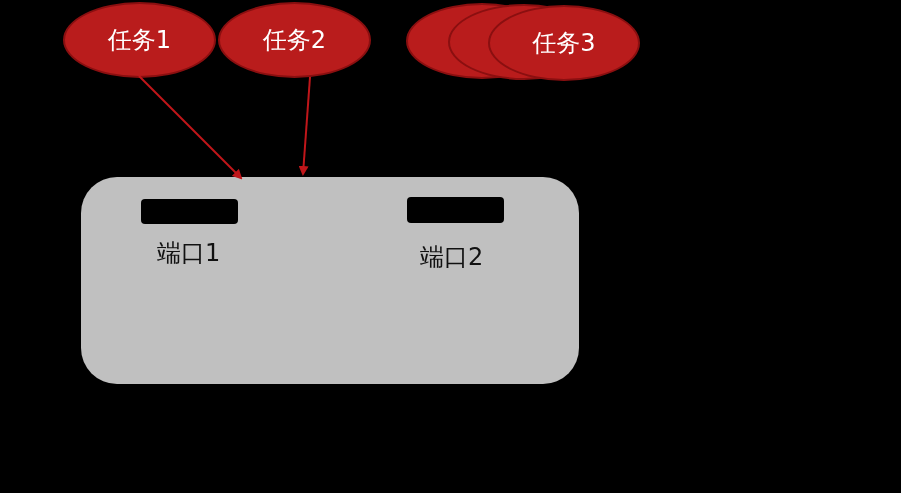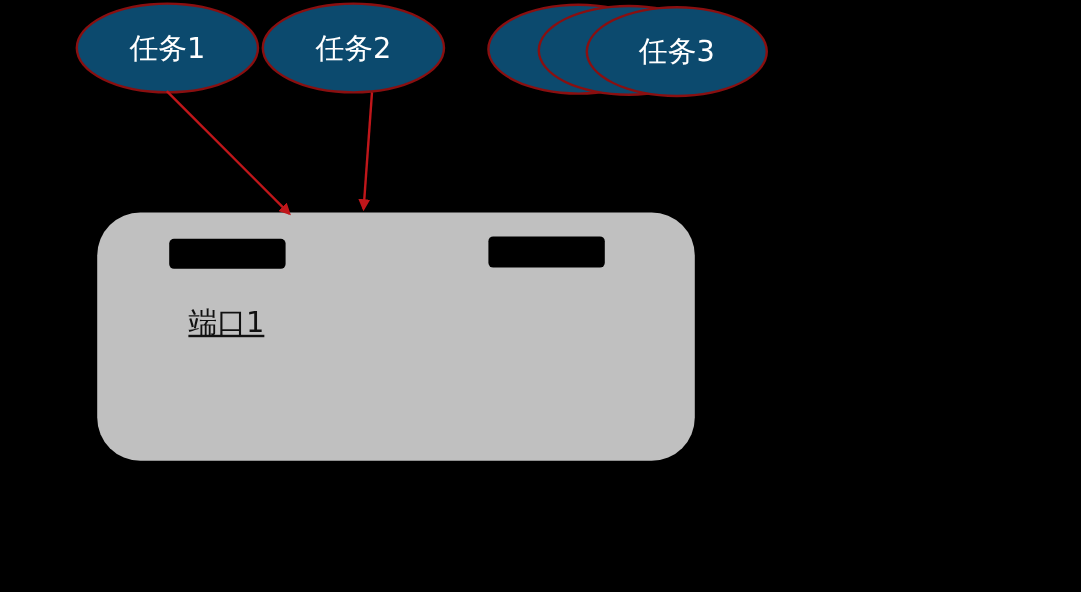--- a/index.html
+++ b/index.html
@@ -1,17 +1,17 @@
 <!DOCTYPE html>
 <html><head>
 <meta charset="utf-8">
 <style>
   html,body{margin:0;padding:0;background:#000;}
   body{width:901px;height:493px;position:relative;overflow:hidden;font-family:"DejaVu Sans","Liberation Sans",sans-serif;}
-  .ellipse{position:absolute;border-radius:50%;background:#0c4a6e;border:2px solid #8a0f10;box-sizing:border-box;display:flex;align-items:center;justify-content:center;color:#fff;font-size:24px;}
+  .ellipse{position:absolute;border-radius:50%;background:#b91c1c;border:2px solid #8a0f10;box-sizing:border-box;display:flex;align-items:center;justify-content:center;color:#fff;font-size:24px;}
   .hw{position:absolute;left:81px;top:177px;width:498px;height:207px;background:#c0c0c0;border-radius:36px;}
   .port{position:absolute;background:#000;border-radius:4px;}
   .lbl{position:absolute;color:#111;font-size:24px;}
   svg{position:absolute;left:0;top:0;}
 </style>
 </head>
 <body>
 
 <div class="ellipse" style="left:63px;top:2px;width:153px;height:76px;">
   <span>任务1</span>
@@ -21,21 +21,22 @@
 </div>
 <div class="ellipse" style="left:406px;top:3px;width:152px;height:76px;"></div>
 <div class="ellipse" style="left:448px;top:4px;width:152px;height:76px;"></div>
 <div class="ellipse" style="left:488px;top:5px;width:152px;height:76px;padding-left:0;align-items:center;">
   <span>任务3</span>
 </div>
 
 <div class="hw">
   <div class="port" style="left:60px;top:22px;width:97px;height:25px;"></div>
   <div class="port" style="left:326px;top:20px;width:97px;height:26px;"></div>
-  <div class="lbl" style="left:76px;top:76px;text-decoration:underline;">端口1</div>
+  <div class="lbl" style="left:76px;top:60px;">端口1</div>
+  <div class="lbl" style="left:339px;top:64px;">端口2</div>
 </div>
 
 <svg width="901" height="493">
   <defs>
     <marker id="ah" markerWidth="10" markerHeight="10" refX="8" refY="5" orient="auto" markerUnits="userSpaceOnUse">
       <path d="M0,0 L10,5 L0,10 z" fill="#c0161a"></path>
     </marker>
   </defs>
   <line x1="139" y1="76" x2="241" y2="178" stroke="#c0161a" stroke-width="2" marker-end="url(#ah)"></line>
   <line x1="310" y1="77" x2="303" y2="174" stroke="#c0161a" stroke-width="2" marker-end="url(#ah)"></line>

